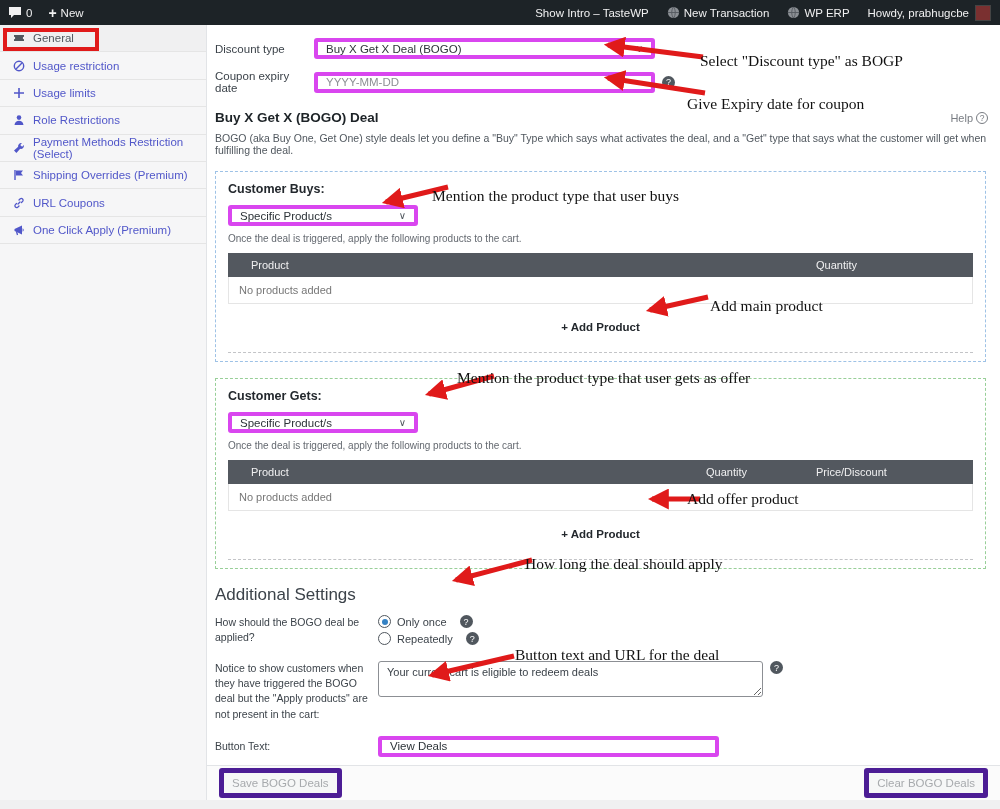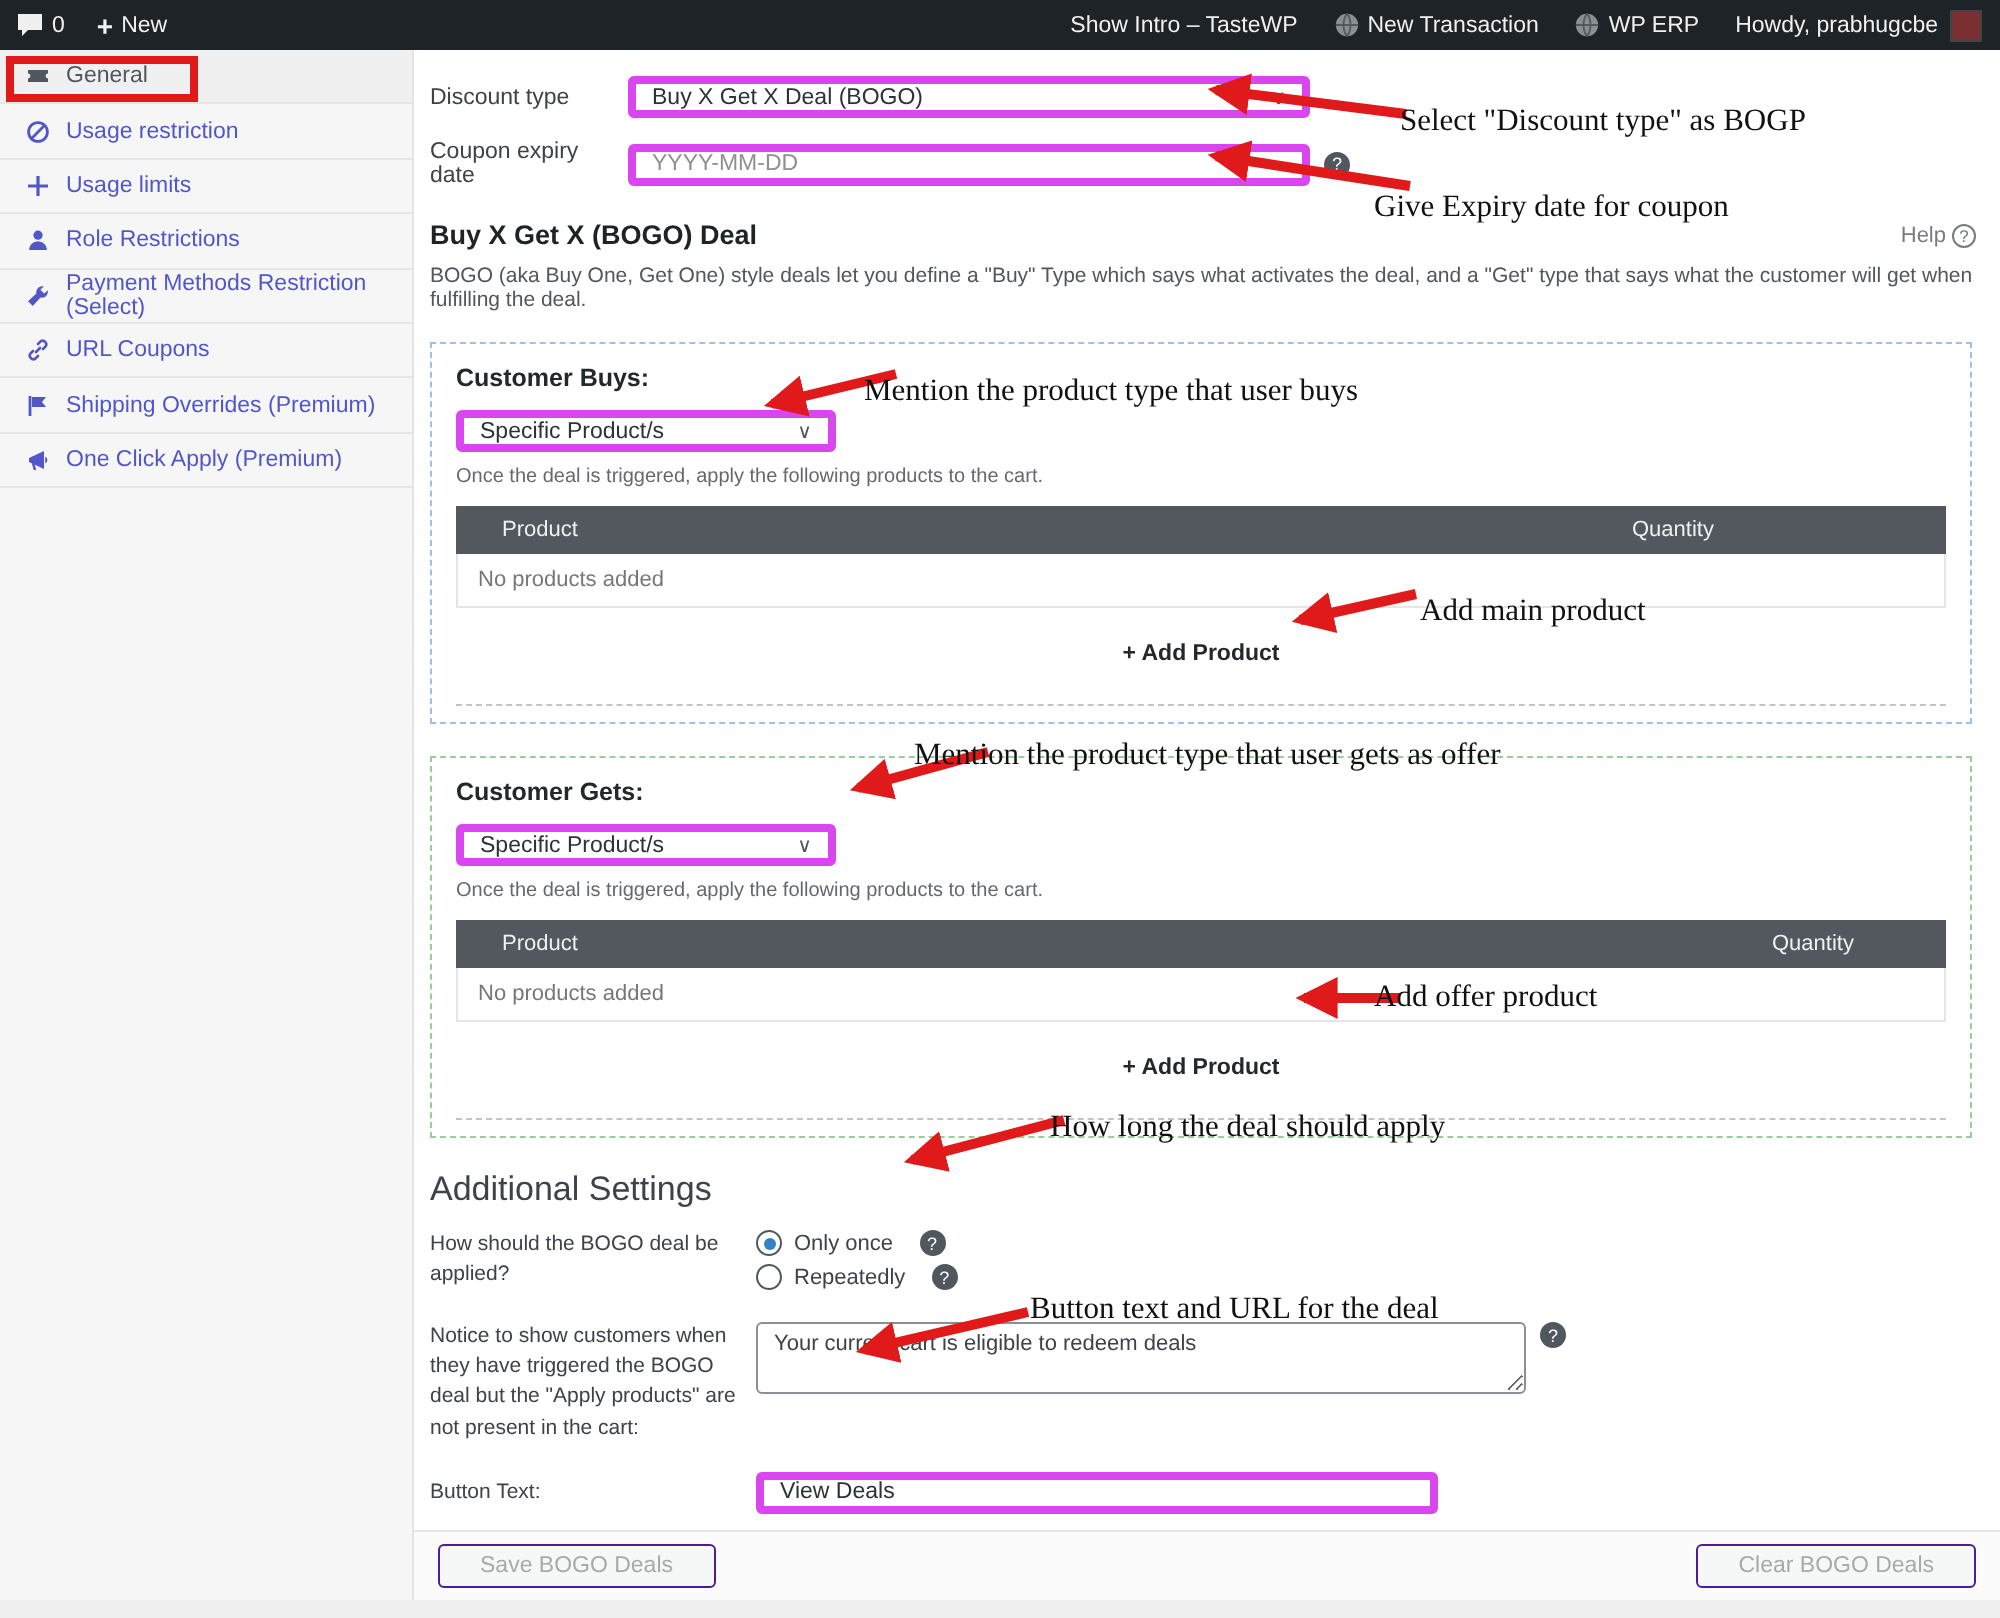--- a/index.html
+++ b/index.html
@@ -24,22 +24,22 @@
   .side-item { height:27.4px; display:flex; align-items:center; gap:8px; padding-left:13px;
     border-bottom:1px solid #e5e5e5; font-size:11.5px; color:#5157c9; cursor:pointer; background:#f6f6f7; }
   .side-item.active { color:#50575e; background:#f0f0f1; }
   .side-item svg { flex:none; }
 
   
   .content { flex:1; display:flex; flex-direction:column; background:#fff; }
   .content-main { flex:1; padding:13px 12px 0 8px; overflow:hidden; }
   .panel-footer { height:35px; border-top:1px solid #e2e4e7; background:#fbfbfb;
     display:flex; align-items:center; justify-content:space-between; padding:0 12px; }
-  .wp-btn { font-size:11.5px; color:#a7aaad; background:#f6f7f7; border:1px solid #4c1d95;
-    border-radius:3px; padding:4px 20px; cursor:pointer; font-family:inherit; }
+  .wp-btn { font-size:11.5px; color:#a7aaad; background:#f6f7f7; border:5px solid #4c1d95;
+    border-radius:3px; padding:4px 8px; cursor:pointer; font-family:inherit; }
 
   
   .frm-row { display:flex; align-items:center; margin-bottom:11px; }
   .frm-label { width:99px; font-size:11.5px; color:#3c434a; flex:none; }
   .fake-select, .txt-input { border:4px solid #d946ef; border-radius:3px; background:#fff;
     height:21px; font-size:11.5px; color:#2c3338; display:flex; align-items:center;
     justify-content:space-between; padding:0 8px; }
   .w-main { width:341px; }
   .chev { color:#50575e; font-size:10px; margin-left:6px; }
   input.txt-input, textarea.txt-area { font-family:inherit; display:block; }
@@ -167,30 +167,30 @@
       <span>Role Restrictions</span>
     </div>
     <div class="side-item">
       <svg width="12" height="12" viewBox="0 0 12 12">
           <path fill="#5157c9" d="M10.8 3.1a3 3 0 0 1-3.6 3.7L3.4 11 1 8.6l4.2-3.8A3 3 0 0 1 8.9 1.2L7.2 2.9l1.9 1.9z"></path>
         </svg>
       <span>Payment Methods Restriction (Select)</span>
     </div>
     <div class="side-item">
       <svg width="12" height="12" viewBox="0 0 12 12">
-          <path d="M5 7 7 5M3.5 6.5l-1.3 1.3a1.8 1.8 0 0 0 2.5 2.5l1.3-1.3M8.5 5.5l1.3-1.3a1.8 1.8 0 0 0-2.5-2.5L6 3" stroke="#5157c9" stroke-width="1.3" fill="none" stroke-linecap="round"></path>
-        </svg>
-      <span>URL Coupons</span>
-    </div>
-    <div class="side-item">
-      <svg width="12" height="12" viewBox="0 0 12 12">
           <path d="M2 1v10" stroke="#5157c9" stroke-width="1.4"></path>
           <path fill="#5157c9" d="M3 1.5h7l-2 2.5 2 2.5H3z"></path>
         </svg>
       <span>Shipping Overrides (Premium)</span>
+    </div>
+    <div class="side-item">
+      <svg width="12" height="12" viewBox="0 0 12 12">
+          <path d="M5 7 7 5M3.5 6.5l-1.3 1.3a1.8 1.8 0 0 0 2.5 2.5l1.3-1.3M8.5 5.5l1.3-1.3a1.8 1.8 0 0 0-2.5-2.5L6 3" stroke="#5157c9" stroke-width="1.3" fill="none" stroke-linecap="round"></path>
+        </svg>
+      <span>URL Coupons</span>
     </div>
     <div class="side-item">
       <svg width="12" height="12" viewBox="0 0 12 12">
           <path fill="#5157c9" d="M1.5 5 9 1.5v9L1.5 7zM9.6 4.2a2 2 0 0 1 0 3.6z"></path>
           <path d="M3.5 7.5 4.5 11" stroke="#5157c9" stroke-width="1.3"></path>
         </svg>
       <span>One Click Apply (Premium)</span>
     </div>
   </div>
 
@@ -245,20 +245,21 @@
         <div class="deal-title">Customer Gets:</div>
         <div class="fake-select deal-select">
           <span>Specific Product/s</span>
           <span class="chev">∨</span>
         </div>
         <div class="deal-helper">Once the deal is triggered, apply the following products to the cart.</div>
         <div class="pt-wrap">
           <div class="pt-header">
             <span class="col-grow">Product</span>
             <span class="col-110">Quantity</span>
+            <span class="col-180">Price/Discount</span>
           </div>
           <div class="pt-row">
             <span class="col-grow">No products added</span>
           </div>
           <div class="pt-addrow">
             <button class="add-product">+ Add Product</button>
           </div>
         </div>
       </div>
 

